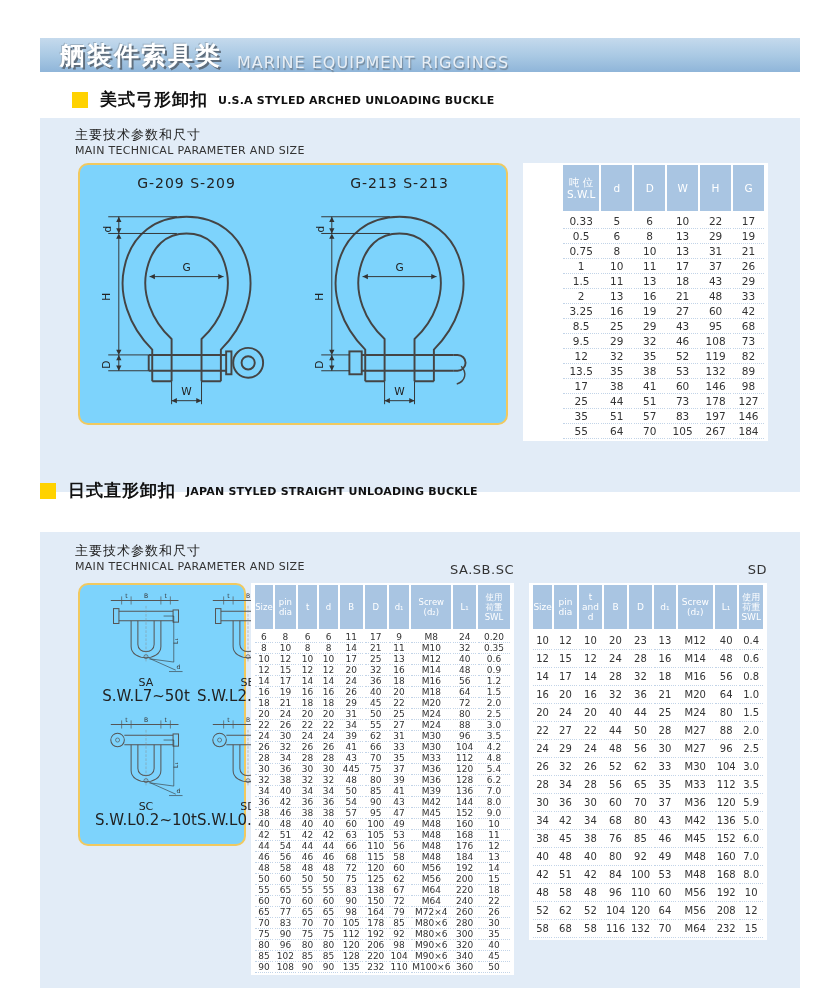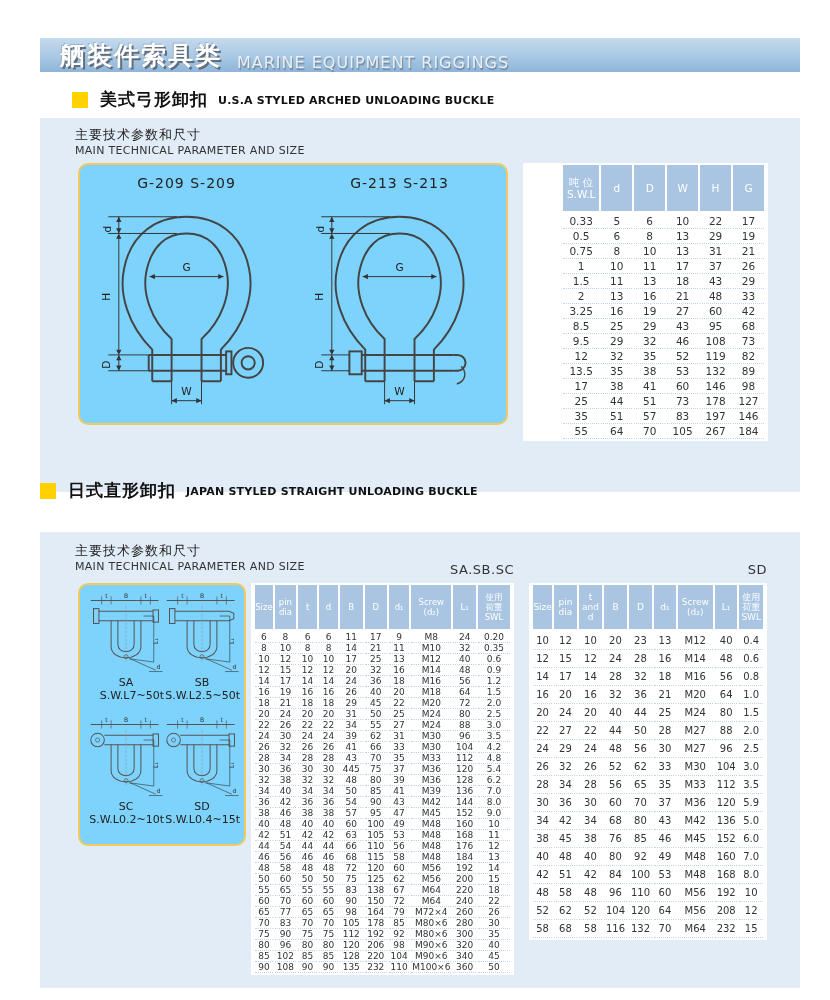--- a/index.html
+++ b/index.html
@@ -26,24 +26,24 @@
   .param{position:absolute;left:35px;top:8px;}
   .param-cn{font-size:13px;color:#222;letter-spacing:1px;line-height:17px;}
   .param-en{font-size:11px;color:#333;line-height:15px;letter-spacing:.3px;}
 
   
   .dbox{position:absolute;background:#7dd3fc;border:2px solid #f1c95f;border-radius:10px;box-sizing:border-box;}
   .dbox1{left:38px;top:45px;width:430px;height:262px;display:flex;padding-top:10px;}
   .dcol{width:50%;text-align:center;}
   .dlabel{font-size:14px;color:#222;letter-spacing:1px;margin-bottom:2px;}
   .dbox2{left:38px;top:51px;width:168px;height:263px;display:grid;
-    grid-template-columns:1fr 1fr;grid-template-rows:1fr 1fr;padding:6px 8px;box-sizing:border-box;}
+    grid-template-columns:1fr 1fr;grid-template-rows:1fr 1fr;padding:6px 15px;box-sizing:border-box;}
   .mini{text-align:center;}
   .mini-label{font-size:11px;color:#222;line-height:12px;margin-top:-2px;}
-  .mini-swl{font-size:11px;color:#222;line-height:14px;text-align:right;}
+  .mini-swl{font-size:15px;color:#222;line-height:14px;}
 
   
   .twrap{position:absolute;background:#ffffff;padding:2px;box-sizing:border-box;}
   .twrap1{left:483px;top:45px;width:245px;padding-left:38px;}
   .twrap2{left:211px;top:51px;width:263px;}
   .twrap3{left:489px;top:51px;width:238px;}
   table.t{width:100%;border-collapse:separate;border-spacing:2px 0;table-layout:fixed;}
   table.t th{background:#a9c5e2;color:#fff;font-weight:normal;text-align:center;
     vertical-align:middle;white-space:pre-line;border-bottom:3px solid #fff;padding:0;}
   table.t td{background:#fff;color:#333;text-align:center;vertical-align:middle;

